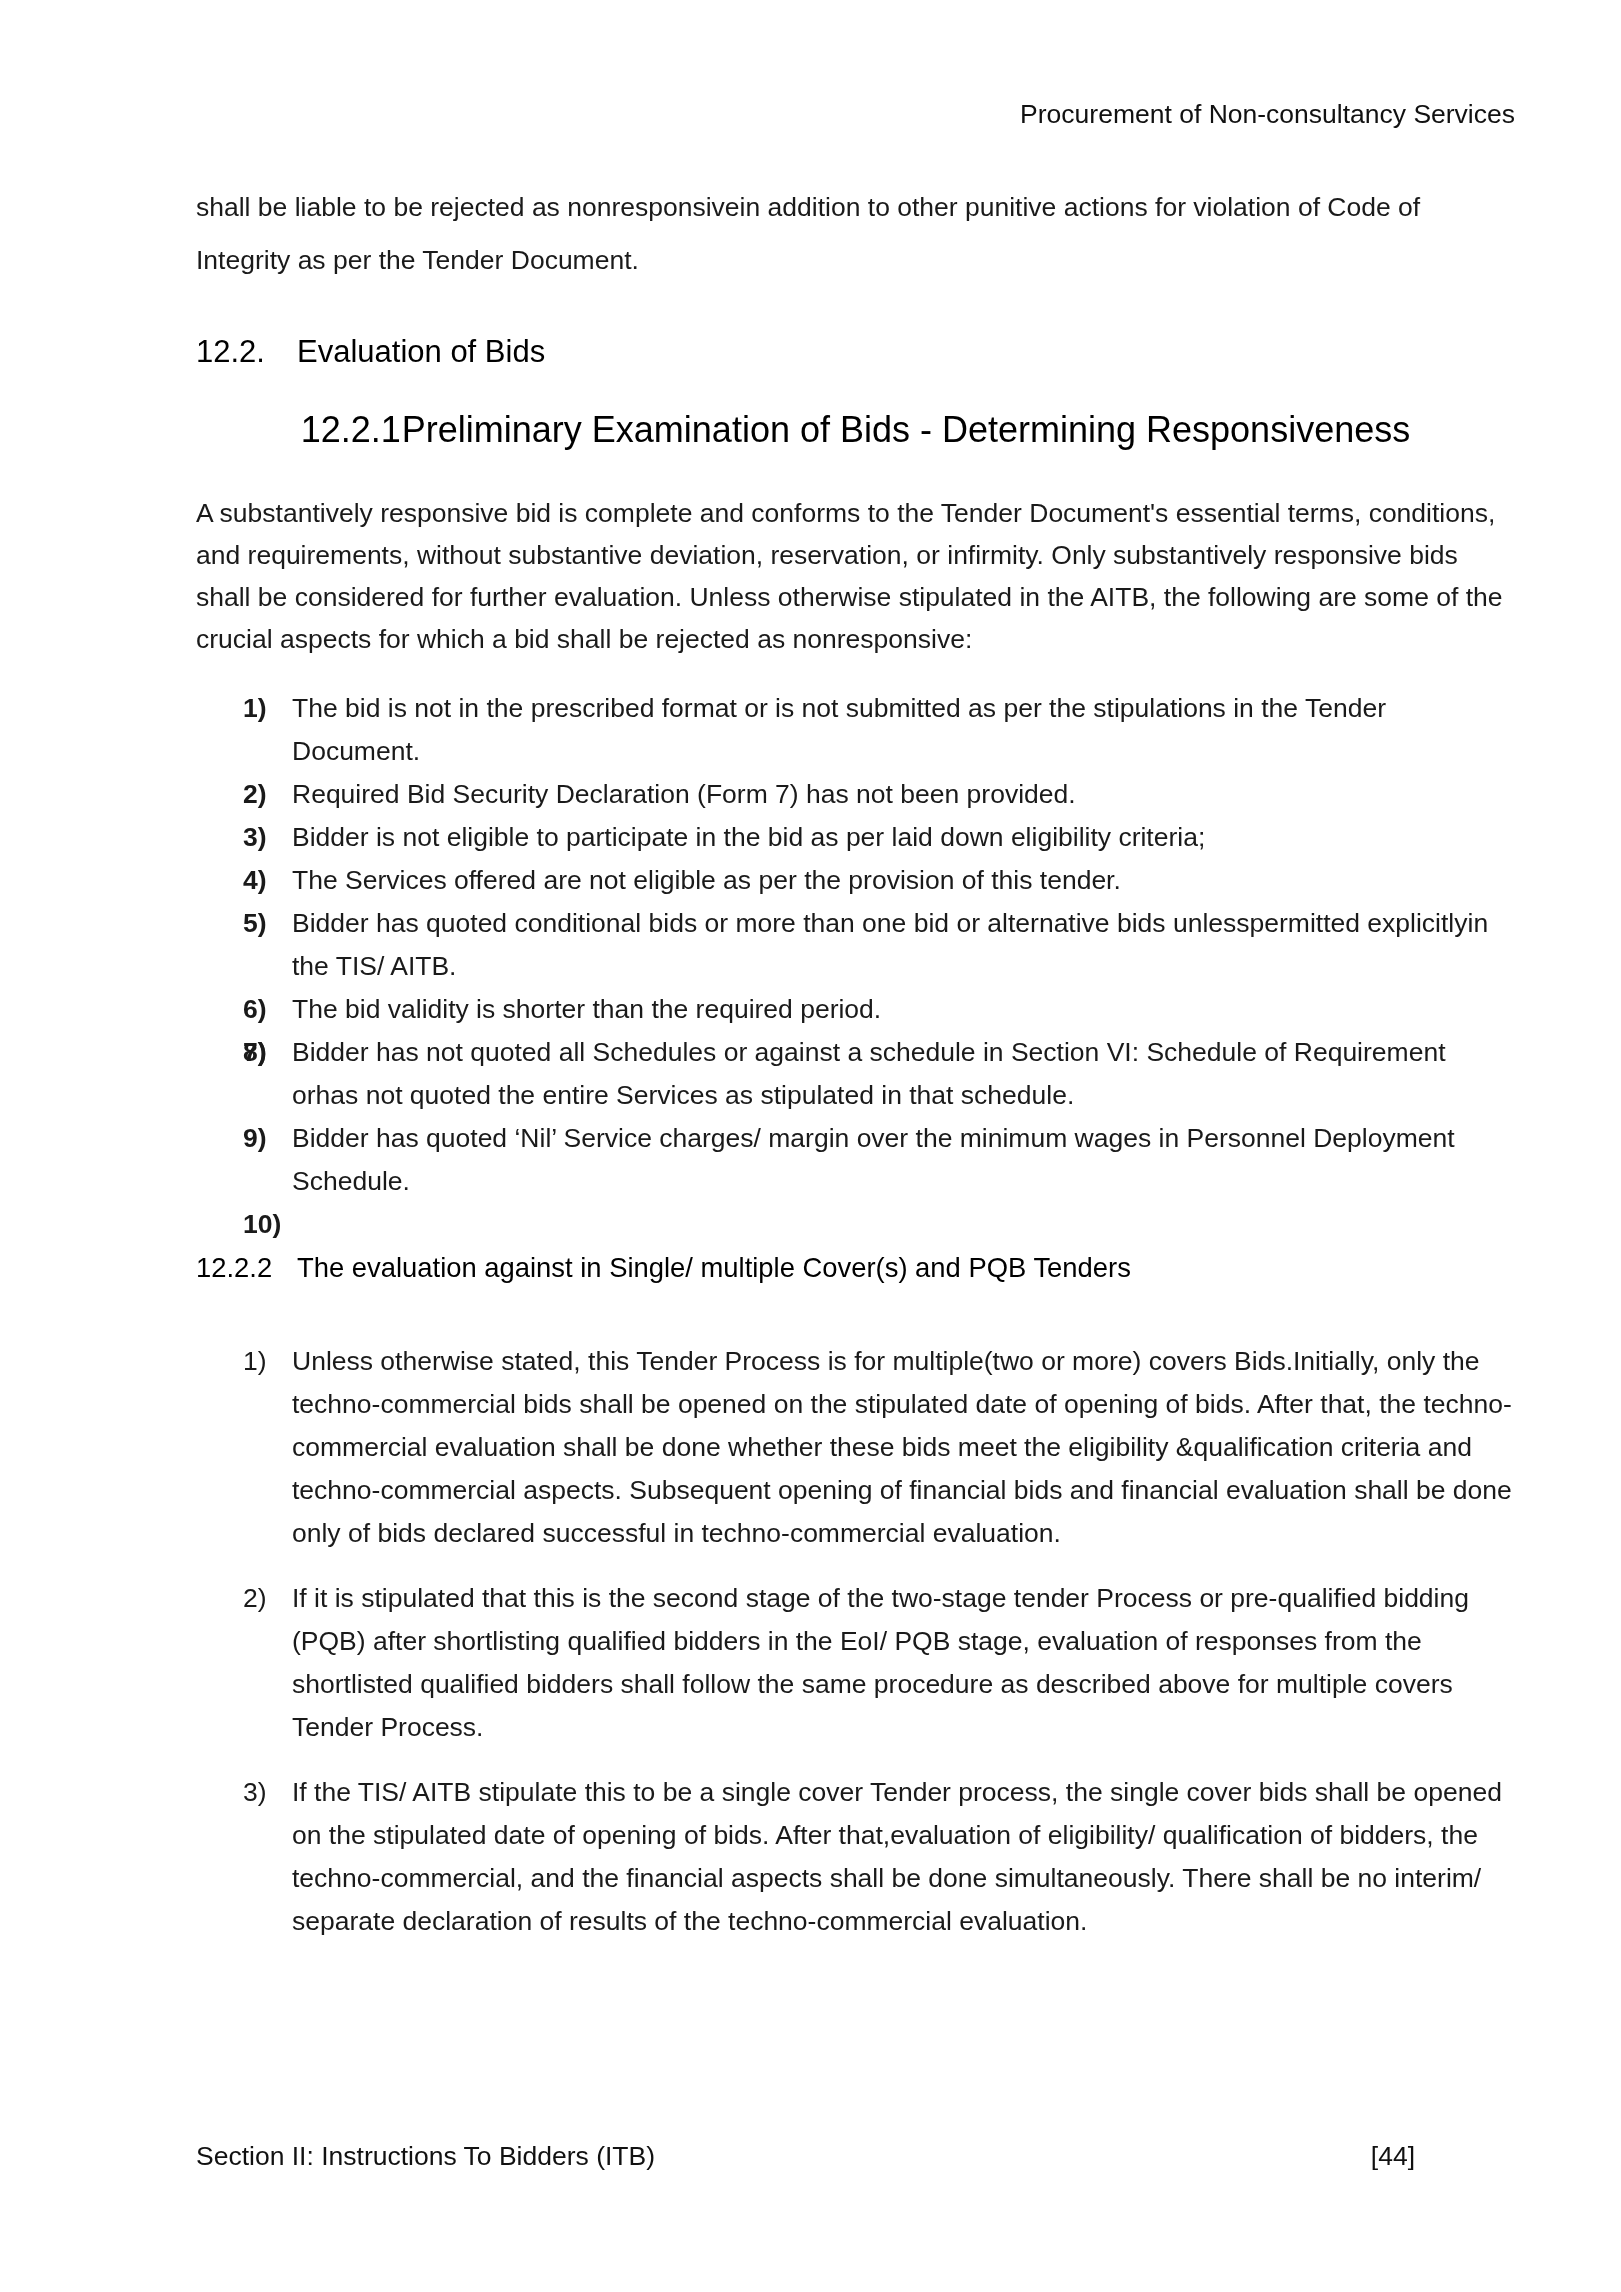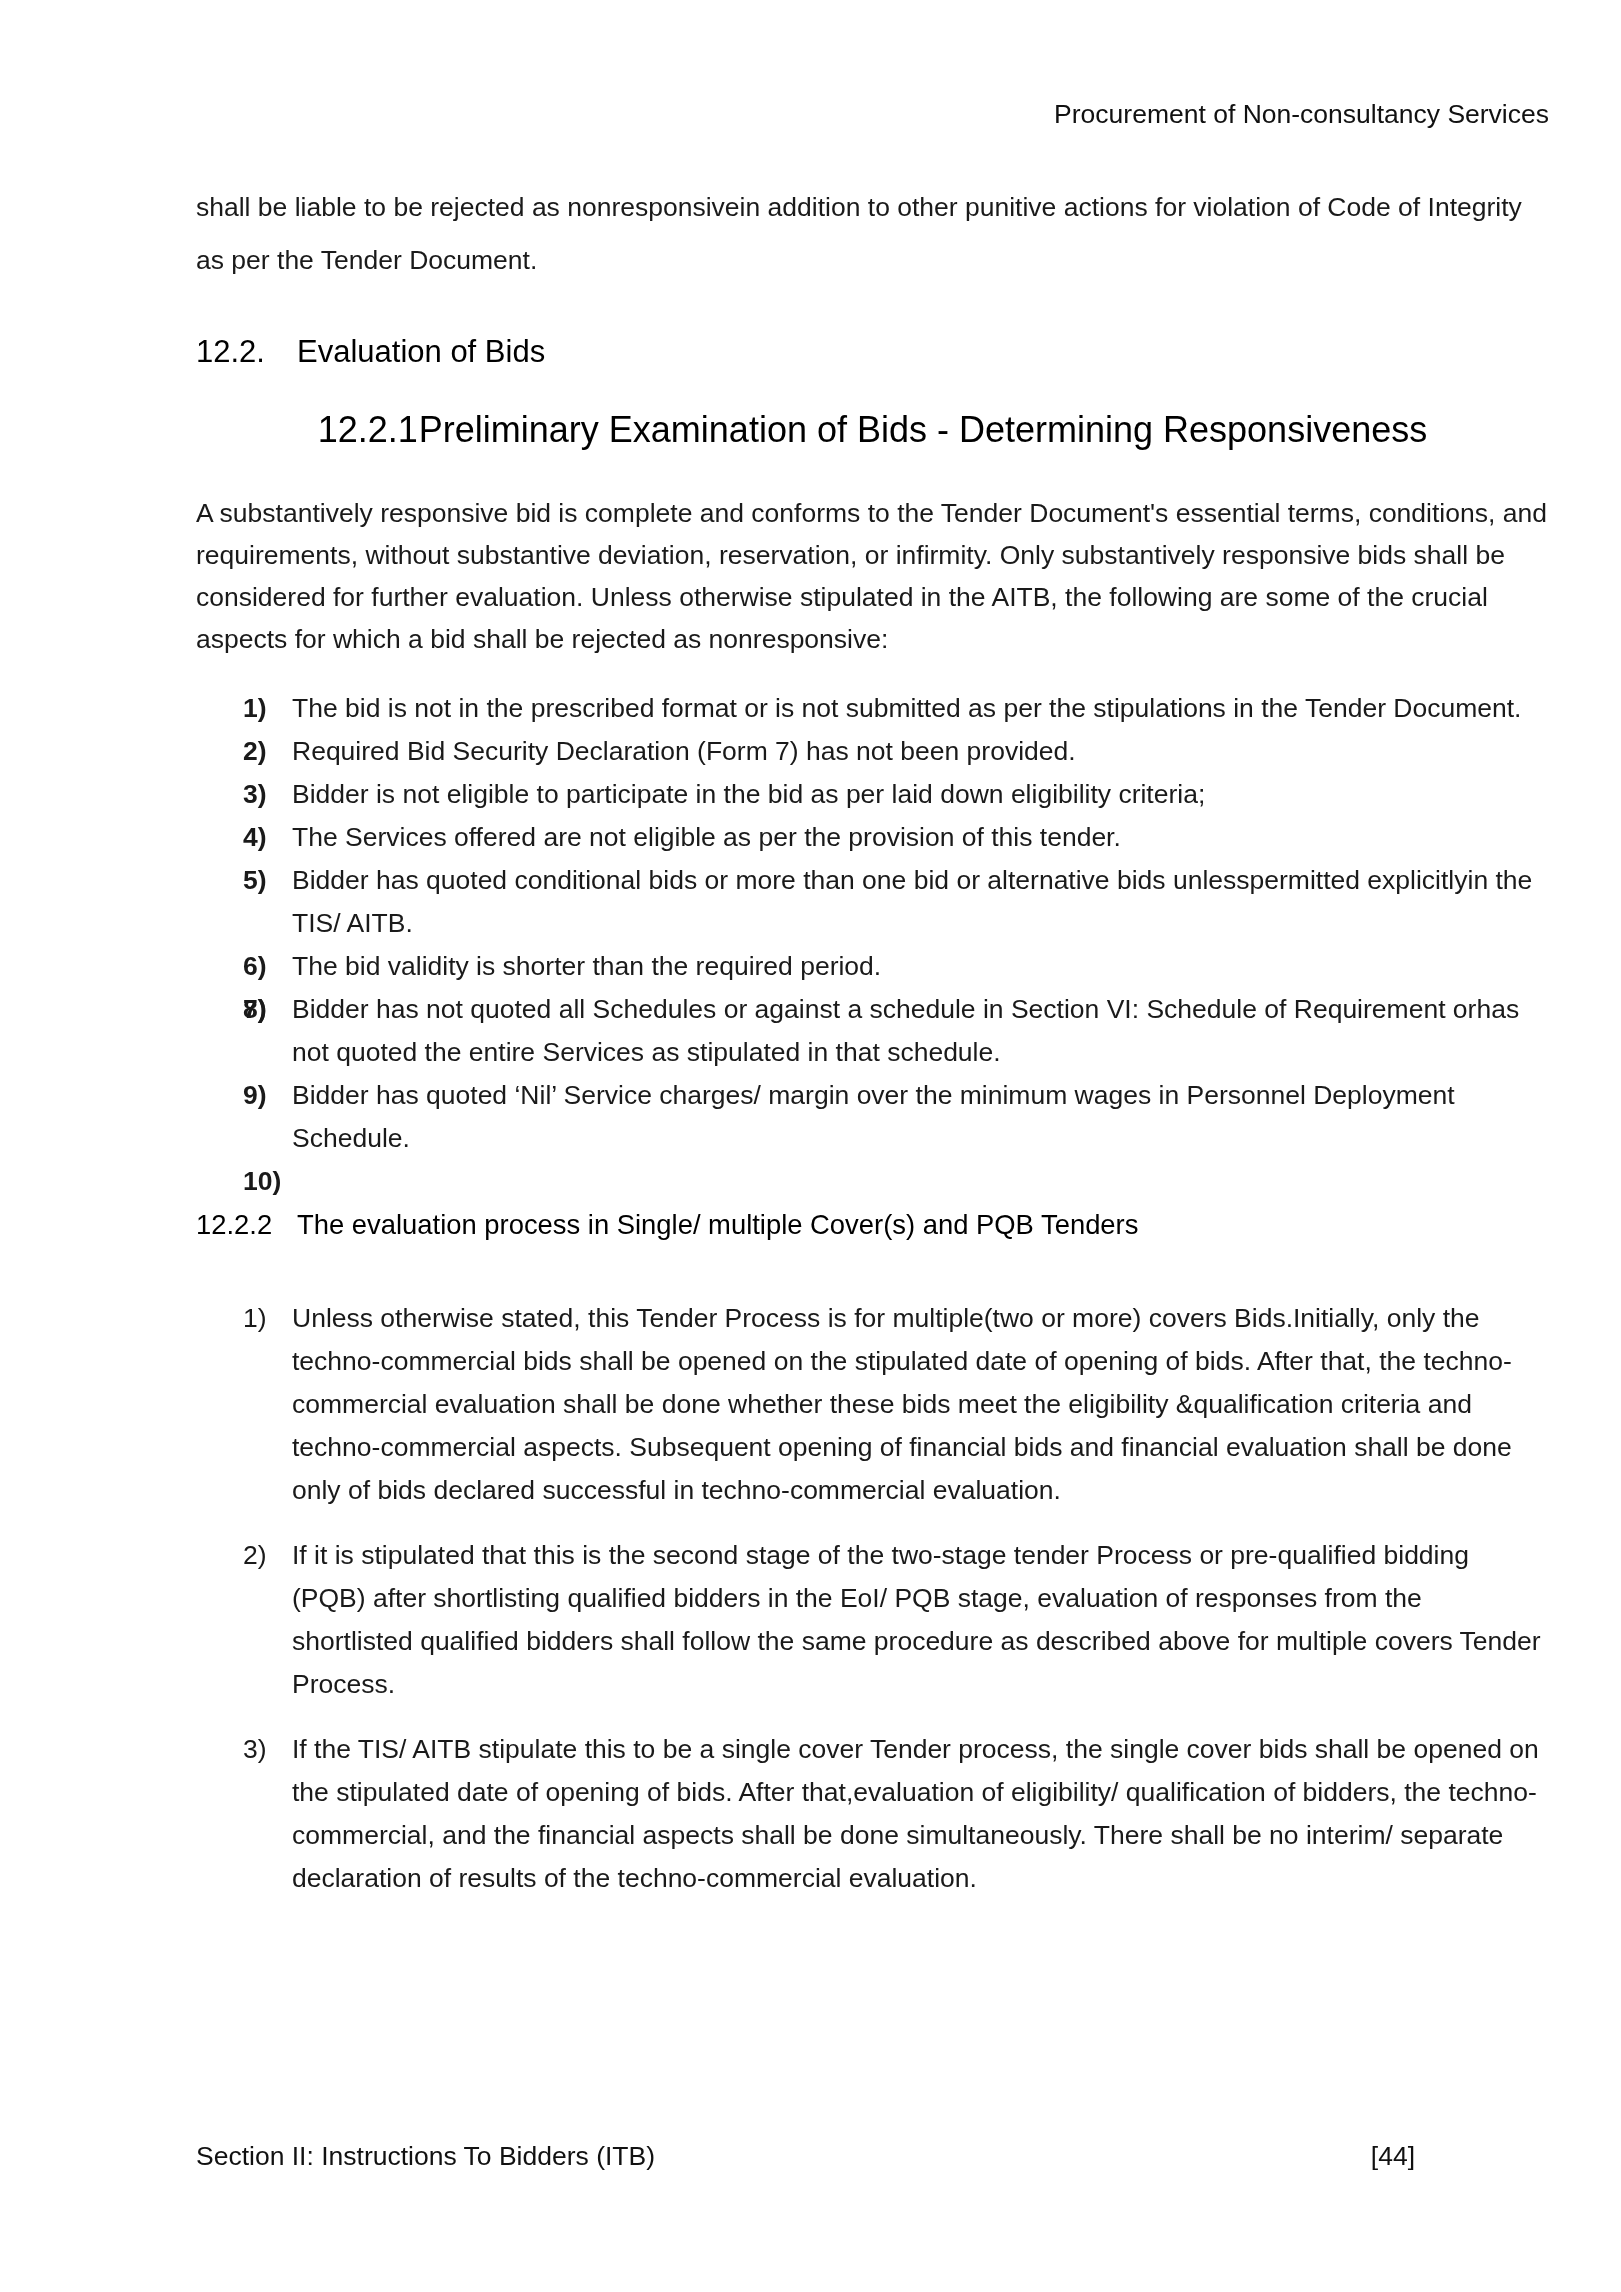--- a/index.html
+++ b/index.html
@@ -9,21 +9,21 @@
   }
   .page {
     position: relative;
     width: 1621px;
     height: 2293px;
     background: #ffffff;
     color: #1a1a1a;
     font-family: "Liberation Sans", sans-serif;
     font-size: 26.5px;
     box-sizing: border-box;
-    padding: 98px 72px 0 196px;
+    padding: 98px 106px 0 196px;
     overflow: hidden;
   }
   .header {
     text-align: right;
     line-height: 32px;
     margin-bottom: 51px;
     color: #111;
   }
   .para {
     line-height: 53px;
@@ -162,21 +162,21 @@
         <span class="item-text">Bidder has quoted ‘Nil’ Service charges/ margin over the minimum wages in Personnel Deployment Schedule.</span>
       </li>
 
       <li>
         <span class="marker">10)</span>
       </li>
     </ol>
 
   <div class="heading h3">
     <span class="num">12.2.2</span>
-    <span class="title">The evaluation process in Single/ multiple Cover(s) and PQB Tenders</span>
+    <span class="title">The evaluation against in Single/ multiple Cover(s) and PQB Tenders</span>
   </div>
 
   <ol class="num-list" id="process-list">
 
       <li>
         <span class="marker">1)</span>
         <span class="item-text">Unless otherwise stated, this Tender Process is for multiple(two or more) covers Bids.Initially, only the techno-commercial bids shall be opened on the stipulated date of opening of bids. After that, the techno-commercial evaluation shall be done whether these bids meet the eligibility &amp;qualification criteria and techno-commercial aspects. Subsequent opening of financial bids and financial evaluation shall be done only of bids declared successful in techno-commercial evaluation.</span>
       </li>
 
       <li>

